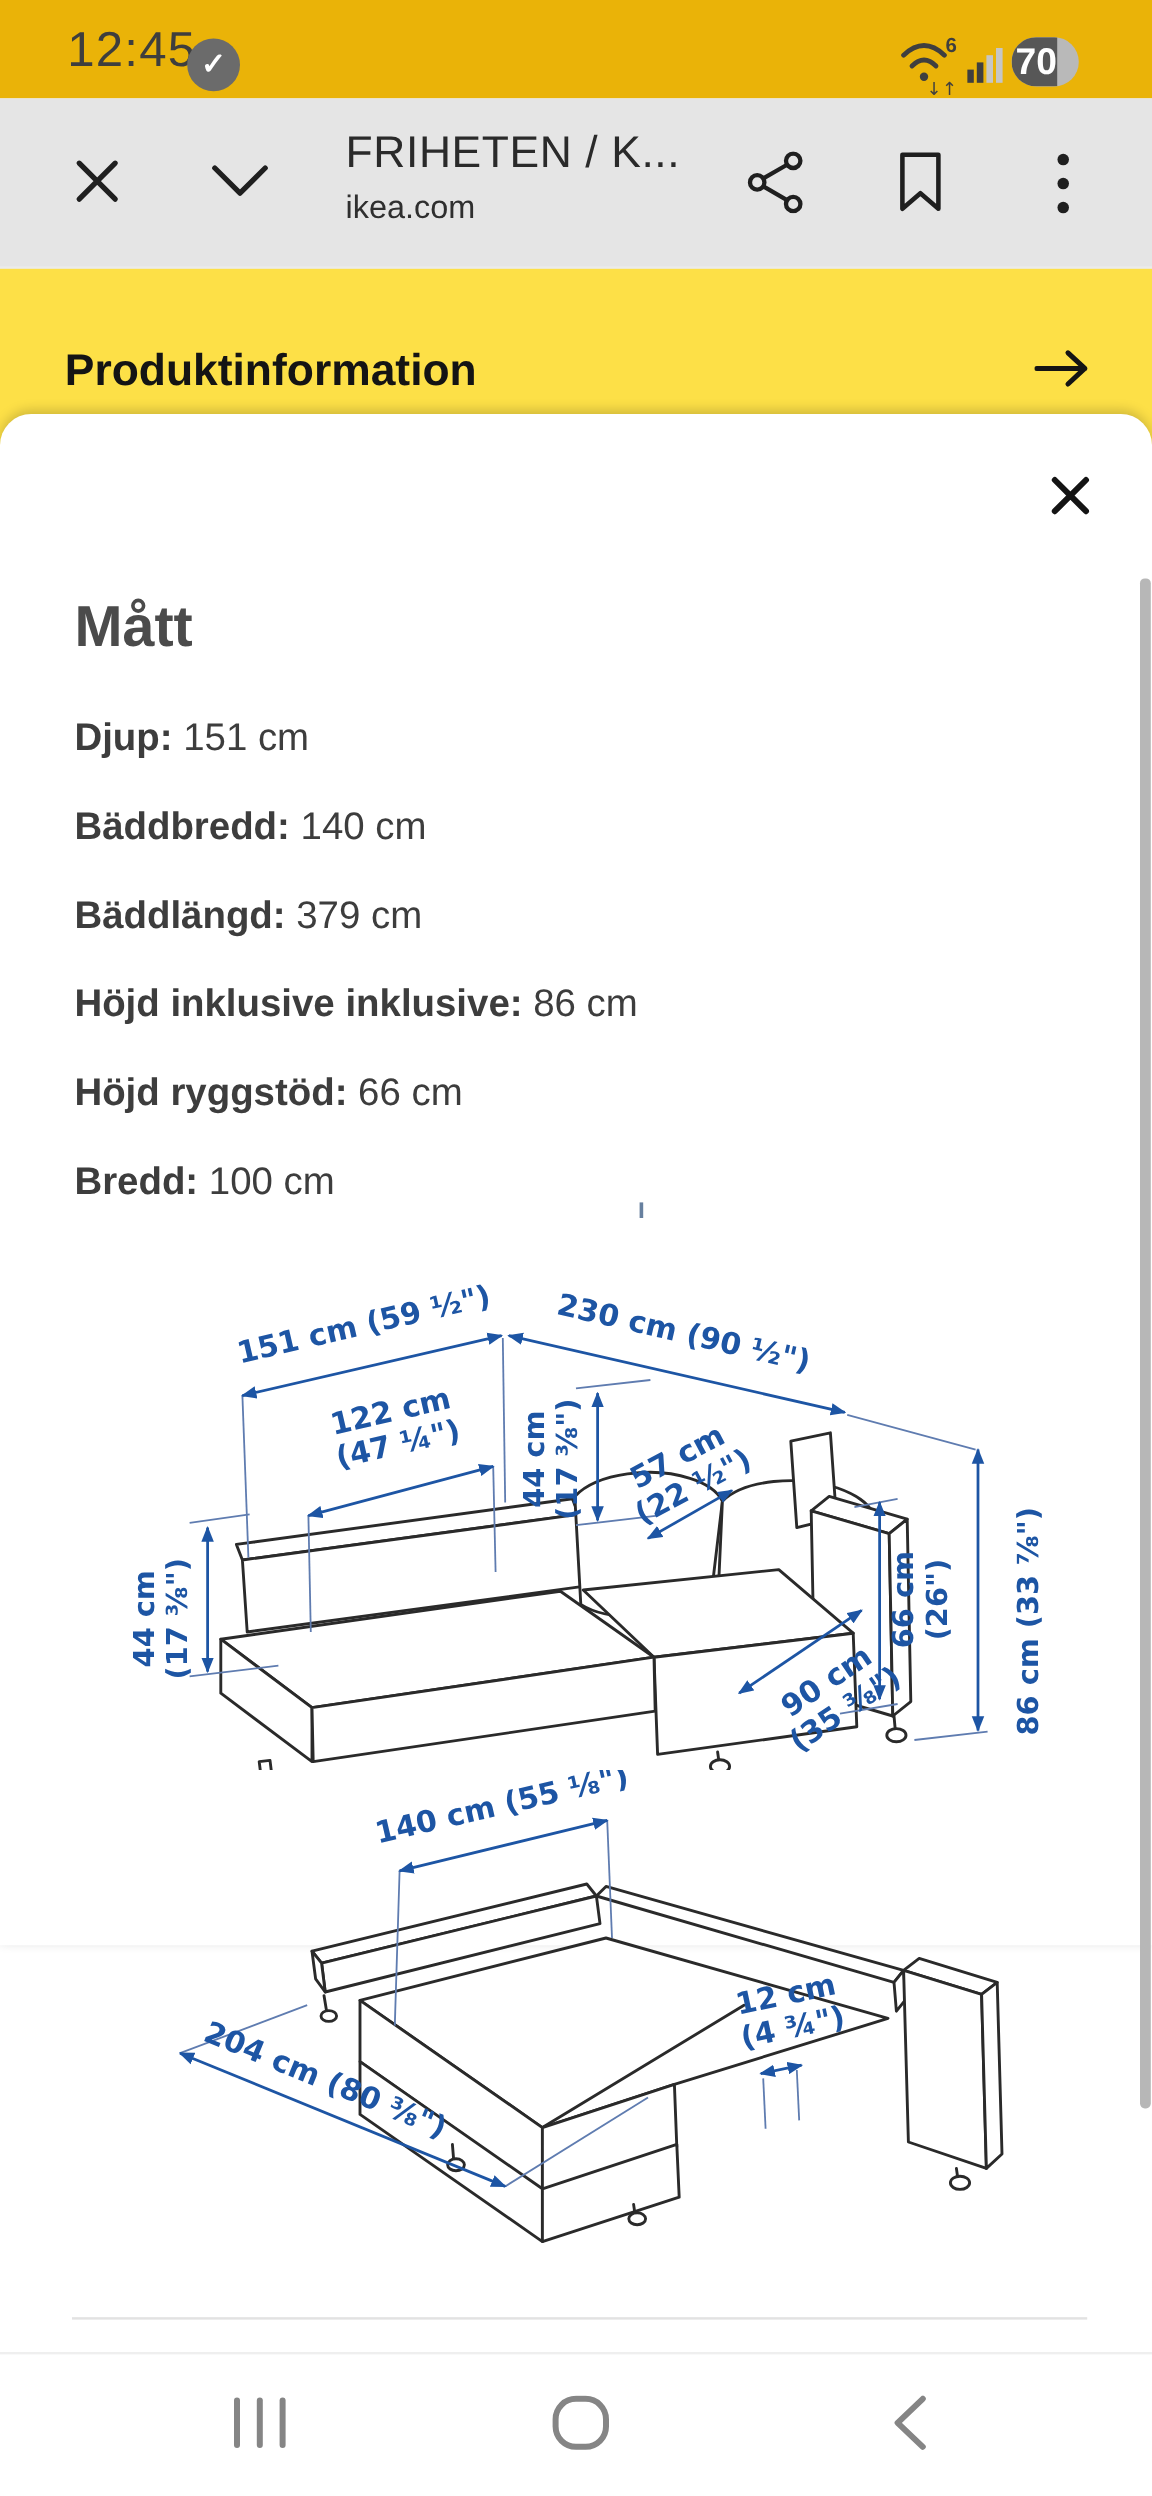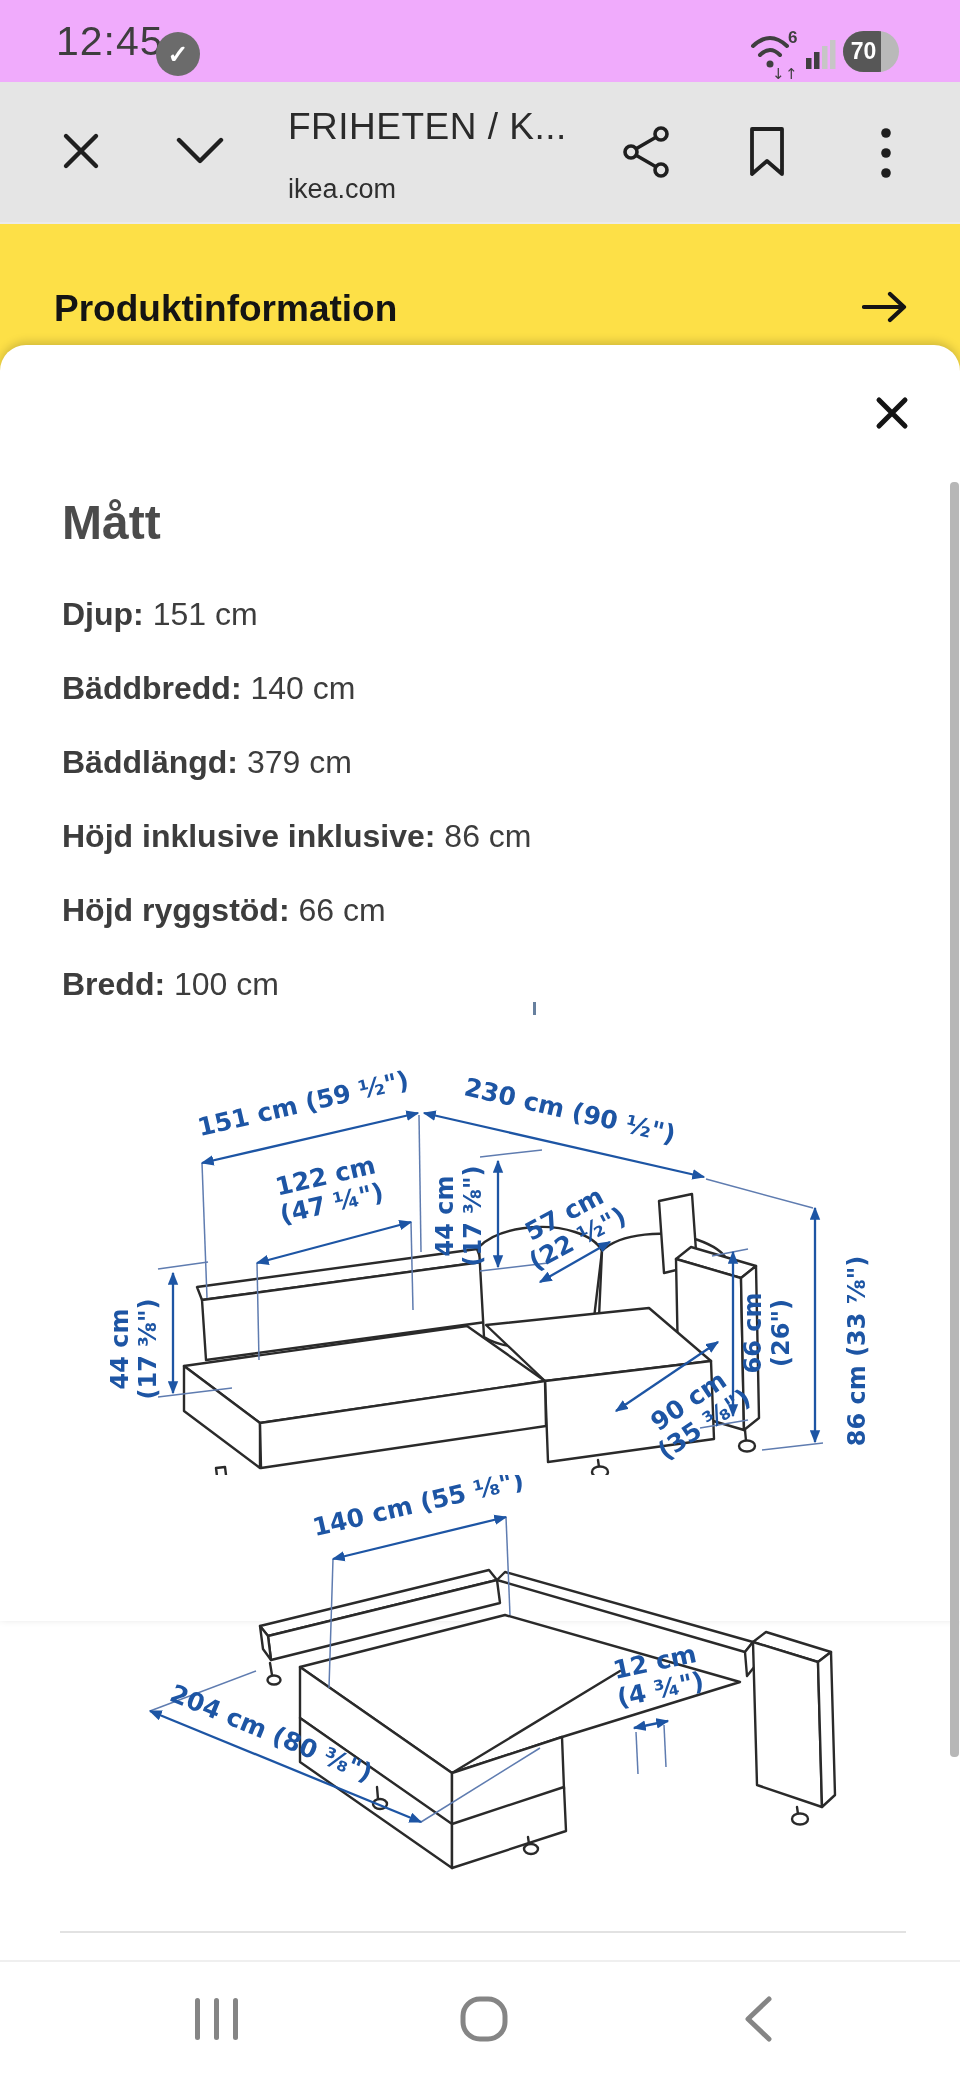--- a/index.html
+++ b/index.html
@@ -5,38 +5,38 @@
   html,body{margin:0;padding:0;background:#dfe3e6;}
   *{box-sizing:border-box;}
   #screen{
     position:relative;width:960px;height:2080px;margin:0 auto;
     background:#ffffff;overflow:hidden;
     font-family:"Liberation Sans",sans-serif;
   }
   .abs{position:absolute;}
 
   
-  #statusbar{left:0;top:0;width:960px;height:82px;background:#f0abfc;}
+  #statusbar{left:0;top:0;width:960px;height:82px;background:#eab308;}
   #time{left:56px;top:18px;font-size:41px;font-weight:500;color:#3e3e3e;letter-spacing:1px;}
   #checkbadge{left:156px;top:32px;width:44px;height:44px;border-radius:50%;
     background:#6b6b6b;color:#fff;font-size:25px;font-weight:700;
     display:flex;align-items:center;justify-content:center;}
   #battery{left:843px;top:31px;width:56px;height:41px;border-radius:21px;
     background:#b9b9b9;overflow:hidden;}
   #battery .fill{position:absolute;left:0;top:0;width:38px;height:41px;background:#575757;}
   #battery .pct{position:absolute;left:0;top:0;width:41px;height:41px;
     display:flex;align-items:center;justify-content:center;
-    color:#fff;font-size:23px;font-weight:700;}
+    color:#fff;font-size:31px;font-weight:700;}
 
   
   #header{left:0;top:82px;width:960px;height:142px;background:#e5e5e5;border-bottom:2px solid #ebebeb;}
   .hicon{position:absolute;}
   #titleblock{position:absolute;left:288px;top:24px;width:380px;}
   #pagetitle{font-size:37px;color:#2a2a2a;letter-spacing:.5px;white-space:nowrap;}
-  #pageurl{font-size:27px;color:#2f2f2f;margin-top:26px;}
+  #pageurl{font-size:27px;color:#2f2f2f;margin-top:10px;}
 
   
   #banner{left:0;top:224px;width:960px;height:150px;background:#fde047;}
   #bannerlabel{position:absolute;left:54px;top:64px;font-size:37px;font-weight:700;color:#141414;}
   #bannerarrow{position:absolute;left:862px;top:66px;}
 
   
   #sheet{left:0;top:345px;width:960px;height:1276px;background:#fff;
     border-radius:26px 26px 0 0;box-shadow:0 -3px 10px rgba(0,0,0,.18);}
   #sheetclose{position:absolute;left:872px;top:48px;width:40px;height:40px;}

